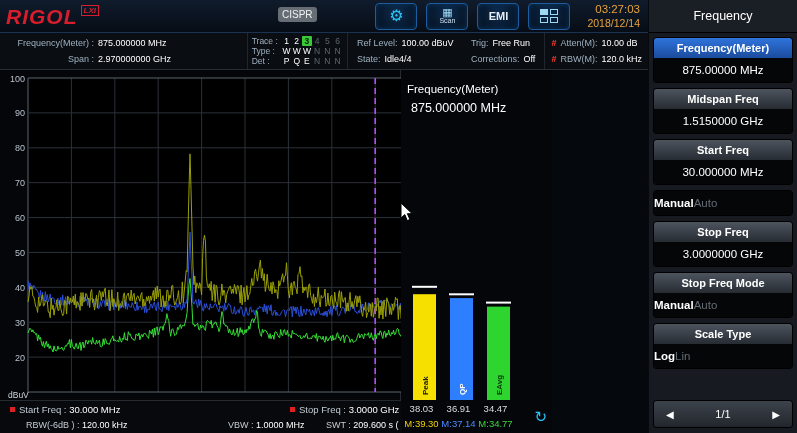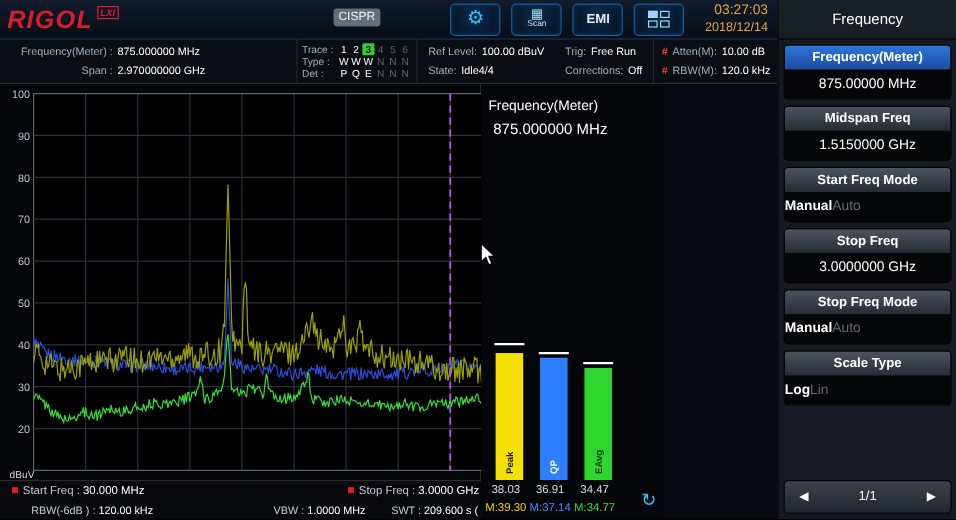--- a/index.html
+++ b/index.html
@@ -305,21 +305,24 @@
 
     <div class="sb-item active">
       <div class="sb-head">Frequency(Meter)</div>
       <div class="sb-val">875.00000 MHz</div>
     </div>
     <div class="sb-item">
       <div class="sb-head">Midspan Freq</div>
       <div class="sb-val">1.5150000 GHz</div>
     </div>
     <div class="sb-item">
-      <div class="sb-head">Start Freq Mode</div>
+      <div class="sb-head">Start Freq</div>
+      <div class="sb-val">30.000000 MHz</div>
+    </div>
+    <div class="sb-item">
       <div class="sb-val sb-toggle">
         <span class="on">Manual</span>
         <span class="off">Auto</span>
       </div>
     </div>
     <div class="sb-item">
       <div class="sb-head">Stop Freq</div>
       <div class="sb-val">3.0000000 GHz</div>
     </div>
     <div class="sb-item">

